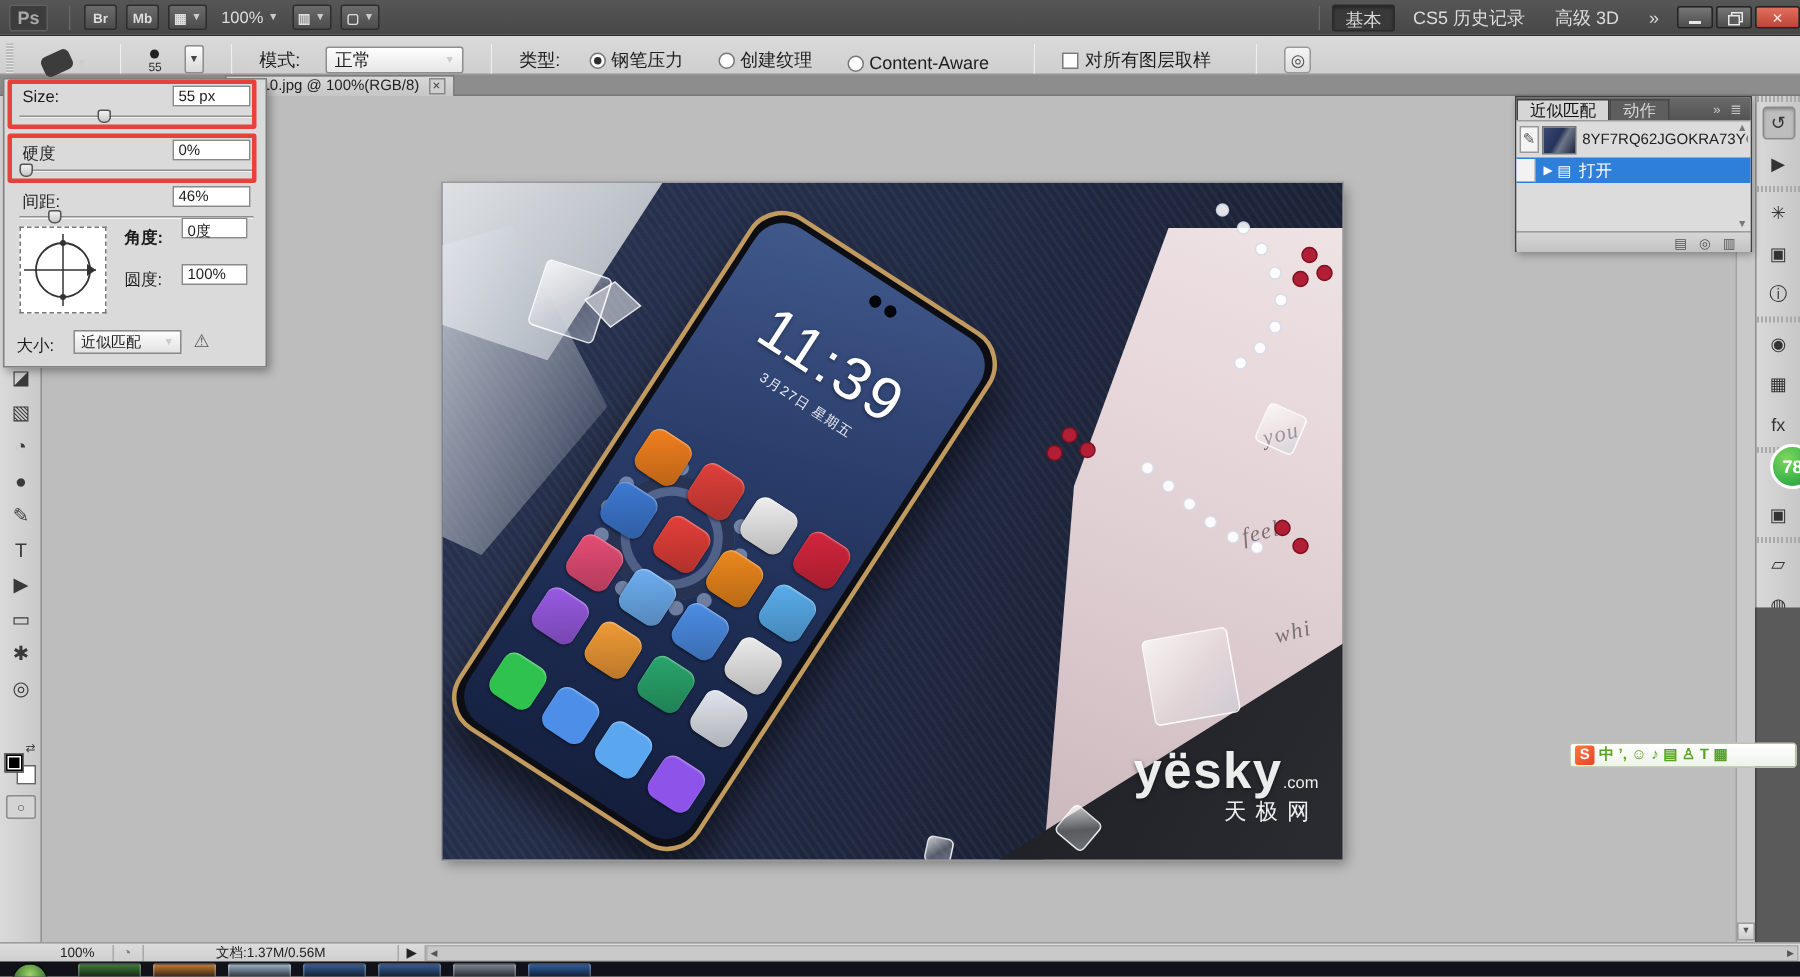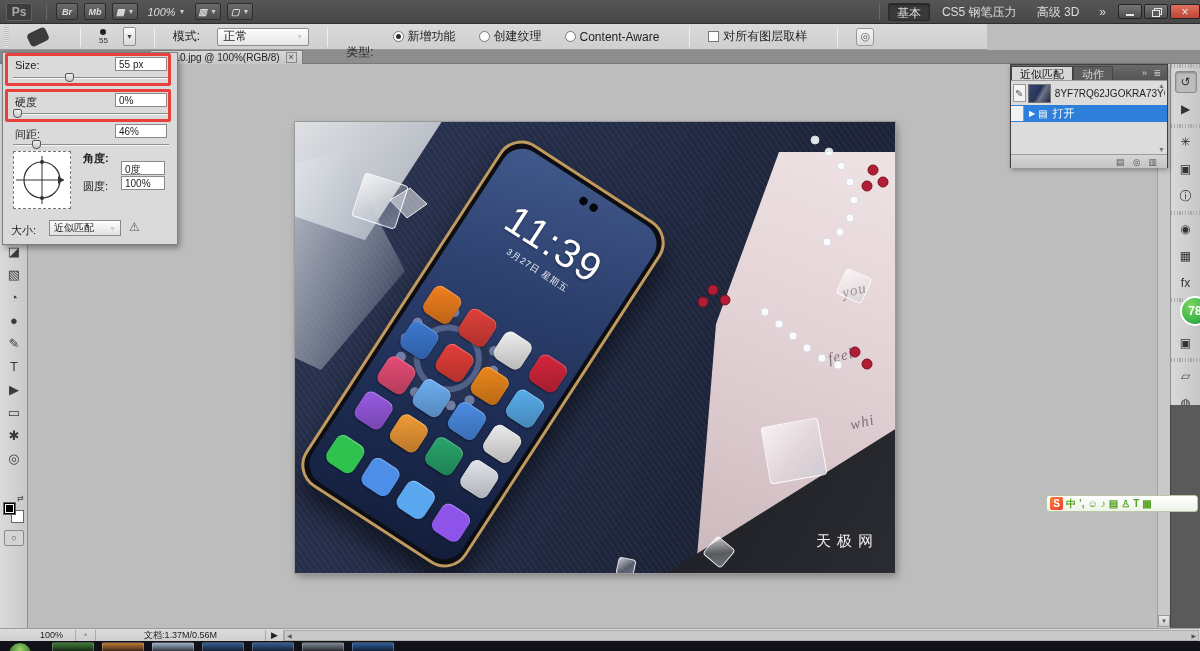--- a/index.html
+++ b/index.html
@@ -10,37 +10,37 @@
   #app-bar { position:absolute; left:0; top:0; width:1200px; height:24px;
     background:linear-gradient(#565656,#474747); color:#dcdcdc; font-size:12px;
     display:flex; align-items:center; z-index:30; border-bottom:1px solid #2e2e2e; }
   #ps-logo { width:26px; height:18px; margin:0 8px 0 6px; background:#3d3d3d;
     color:#a9a9a9; font-weight:bold; font-size:12px; display:flex; align-items:center;
     justify-content:center; border-radius:2px; border:1px solid #5f5f5f; }
   .menu-item { padding:0 9px; line-height:24px; cursor:default; }
   .vsep { width:1px; height:16px; background:#2f2f2f; border-right:1px solid #6a6a6a; margin:0 6px; }
   .appbar-btn { height:17px; min-width:22px; margin:0 3px; background:linear-gradient(#6b6b6b,#4c4c4c);
     border:1px solid #2d2d2d; border-radius:2px; color:#ddd; font-size:9px; font-weight:bold;
-    display:flex; align-items:center; justify-content:center; padding:0 3px;font-style:italic; }
+    display:flex; align-items:center; justify-content:center; padding:0 3px; }
   .dd-arrow { font-size:7px; color:#ccc; margin-left:3px; }
   .ws-btn { padding:0 8px; height:18px; line-height:18px; border-radius:2px; margin:0 2px; font-size:12px; }
   .ws-btn.active { background:#393939; border:1px solid #2a2a2a; box-shadow:inset 0 1px 2px #222; }
   .win-btn { width:24px; height:15px; margin-left:2px; border:1px solid #242424; border-radius:2px;
     background:linear-gradient(#767676,#4d4d4d); display:flex; align-items:center; justify-content:center;
     color:#e8e8e8; font-size:10px; line-height:1; }
   .win-btn.close { width:30px; background:linear-gradient(#e0705f,#bd4536); }
   .min-glyph { width:8px; height:2px; background:#e8e8e8; margin-top:6px; }
   .restore-glyph { position:relative; width:8px; height:7px; }
   .restore-glyph:before { content:""; position:absolute; left:2px; top:0; width:6px; height:5px; border:1px solid #e8e8e8; }
   .restore-glyph:after { content:""; position:absolute; left:0; top:2px; width:6px; height:5px; border:1px solid #e8e8e8; background:#5a5a5a; }
 
   
-  #options-bar { position:absolute; left:0; top:24px; width:987px; height:26px;
+  #options-bar { position:absolute; left:0; top:24px; width:1200px; height:26px;
     background:linear-gradient(#dadada,#cfcfcf); border-bottom:1px solid #9a9a9a;
-    display:flex; align-items:center; font-size:12px; color:#1e1e1e; z-index:30;gap:11px; }
+    display:flex; align-items:flex-end; font-size:12px; color:#1e1e1e; z-index:30;gap:11px; }
   .grip { width:5px; height:20px; margin:0 4px; background:repeating-linear-gradient(#bbb 0 1px,#e5e5e5 1px 2px); }
   .tool-preview { width:20px; height:14px; background:#3c3c3c; border-radius:4px; transform:rotate(-25deg); }
   .osep { width:1px; height:20px; background:#aaa; border-right:1px solid #eee; margin:0 7px; }
   .brush-chip { display:flex; flex-direction:column; align-items:center; line-height:1; margin-right:2px; }
   .brush-dot { width:6px; height:6px; border-radius:50%; background:#222; margin-bottom:2px; }
   .brush-num { font-size:8px; color:#333; }
   .spin-btn { width:13px; height:19px; border:1px solid #8d8d8d; border-radius:2px;
     background:linear-gradient(#fdfdfd,#d8d8d8); display:flex; align-items:center; justify-content:center;
     font-size:7px; color:#444; margin-left:2px; }
   .select-box { height:18px; border:1px solid #8d8d8d; border-radius:2px; background:linear-gradient(#fefefe,#e6e6e6);
@@ -216,21 +216,21 @@
       <span>▥</span>
       <span class="dd-arrow">▼</span>
     </div>
   <div class="appbar-btn">
       <span>▢</span>
       <span class="dd-arrow">▼</span>
     </div>
   <div style="margin-left:auto;display:flex;align-items:center;">
     <div class="vsep"></div>
     <div class="ws-btn active">基本</div>
-    <div class="ws-btn">CS5 钢笔压力</div>
+    <div class="ws-btn">CS5 历史记录</div>
     <div class="ws-btn">高级 3D</div>
     <div class="ws-btn">»</div>
     <div class="win-btn">
         <span class="min-glyph"></span>
       </div>
     <div class="win-btn">
         <span class="restore-glyph"></span>
       </div>
     <div class="win-btn close" style="font-size:12px;">×</div>
   </div>
@@ -251,21 +251,21 @@
   <div class="osep"></div>
   <span>模式:</span>
   <div class="select-box" style="margin-left:6px;">
     <span>正常</span>
     <span class="dd-arrow">▼</span>
   </div>
   <div class="osep"></div>
   <span style="margin-right:8px;margin-top:32px;">类型:</span>
   <div class="radio-row">
     <div class="radio sel"></div>
-    <span>新增功能</span>
+    <span>钢笔压力</span>
   </div>
   <div class="radio-row">
     <div class="radio"></div>
     <span>创建纹理</span>
   </div>
   <div class="radio-row">
     <div class="radio"></div>
     <span>Content-Aware</span>
   </div>
   <div class="osep"></div>
@@ -382,20 +382,21 @@
       <div id="phone-dock">
           <div class="app-icon" style="background: rgb(47, 194, 79);"></div>
           <div class="app-icon" style="background: rgb(77, 143, 232);"></div>
           <div class="app-icon" style="background: rgb(90, 167, 240);"></div>
           <div class="app-icon" style="background: rgb(142, 84, 233);"></div>
         </div>
     </div>
   </div>
 
   <div id="watermark">
+    <div><span id="wm-main">yësky</span><span id="wm-com">.com</span></div>
     <div id="wm-sub">天极网</div>
   </div>
 </div>
 
 <div id="tools-panel">
   <div id="tools-icons">
       <div class="tool-btn">◪</div>
       <div class="tool-btn">▧</div>
       <div class="tool-btn">◔</div>
       <div class="tool-btn">●</div>
@@ -439,21 +440,21 @@
     <svg width="56" height="56">
       <circle cx="28" cy="28" r="18" fill="none" stroke="#333" stroke-width="1.2"></circle>
       <line x1="2" y1="28" x2="50" y2="28" stroke="#333" stroke-width="1"></line>
       <line x1="28" y1="4" x2="28" y2="52" stroke="#333" stroke-width="1"></line>
       <polygon points="50,28 44,24 44,32" fill="#333"></polygon>
       <circle cx="28" cy="10" r="2" fill="#333"></circle>
         <circle cx="28" cy="46" r="2" fill="#333"></circle>
     </svg>
   </div>
   <span class="bp-label" style="left:80px;top:98px;font-weight:bold;">角度:</span>
-  <span class="bp-value" style="left:118px;top:108px;width:44px;">0度</span>
+  <span class="bp-value" style="left:118px;top:92px;width:44px;">0度</span>
   <span class="bp-label" style="left:80px;top:126px;">圆度:</span>
   <span class="bp-value" style="left:118px;top:123px;width:44px;">100%</span>
 
   <span class="bp-label" style="left:8px;top:170px;">大小:</span>
   <div id="bp-select">
     <span>近似匹配</span>
     <span class="dd-arrow">▼</span>
   </div>
   <span id="bp-warning">⚠</span>
 </div>

